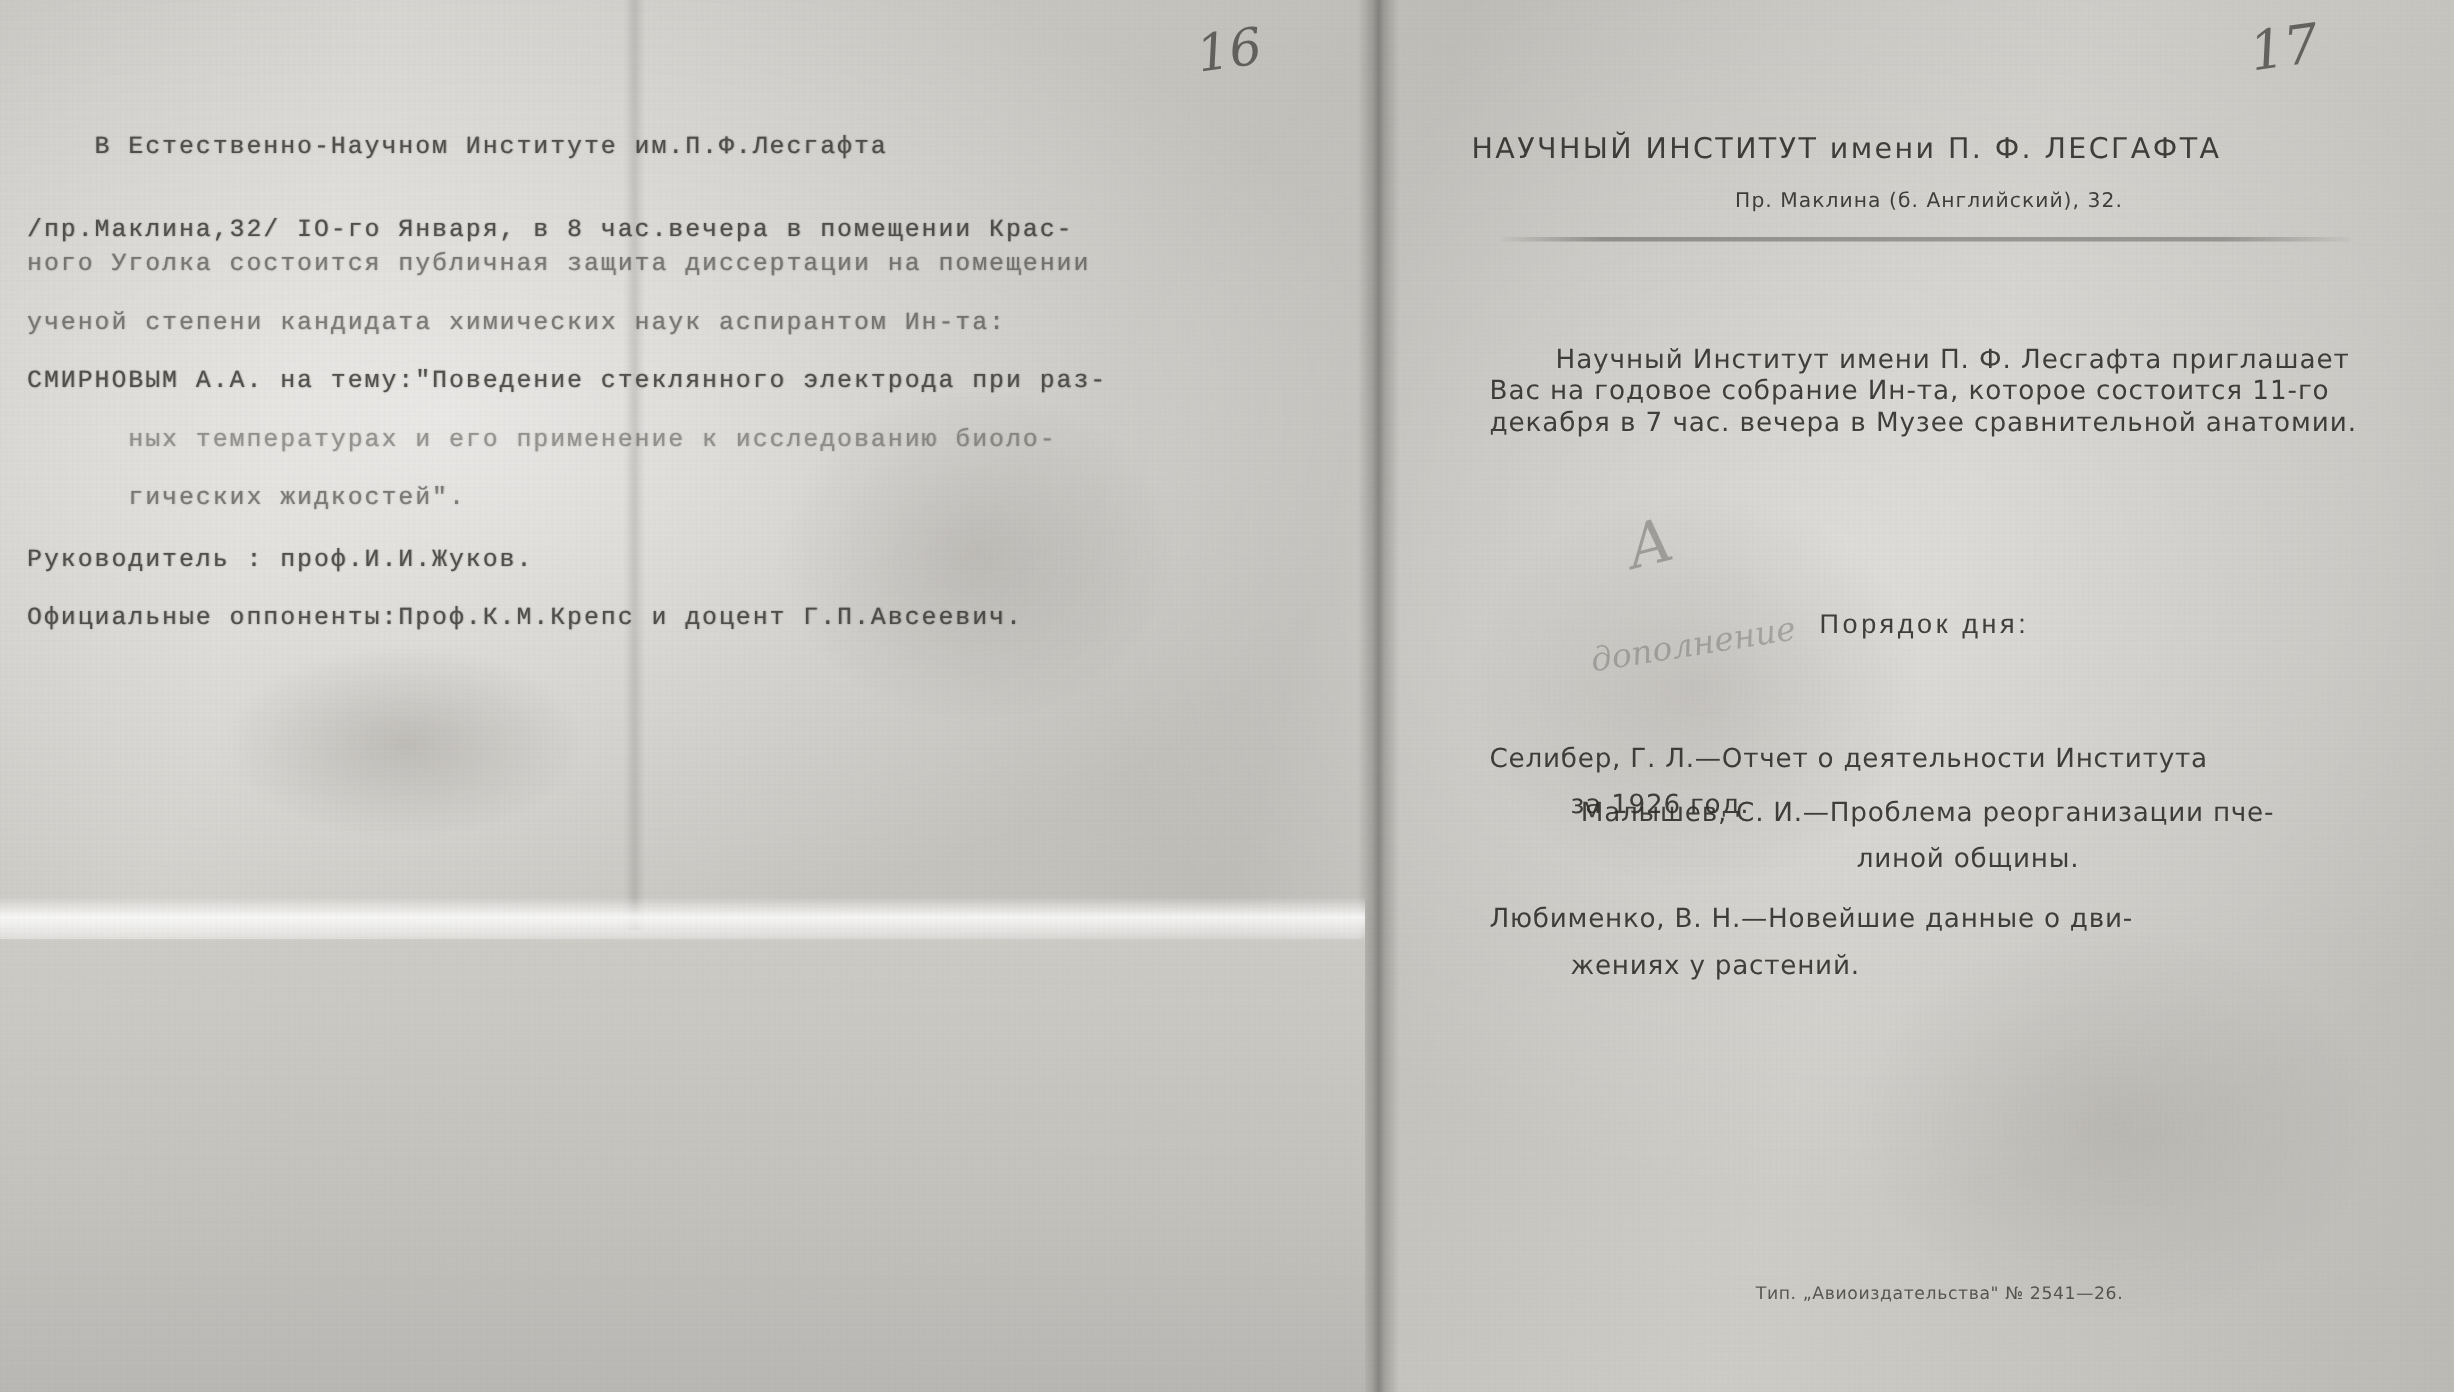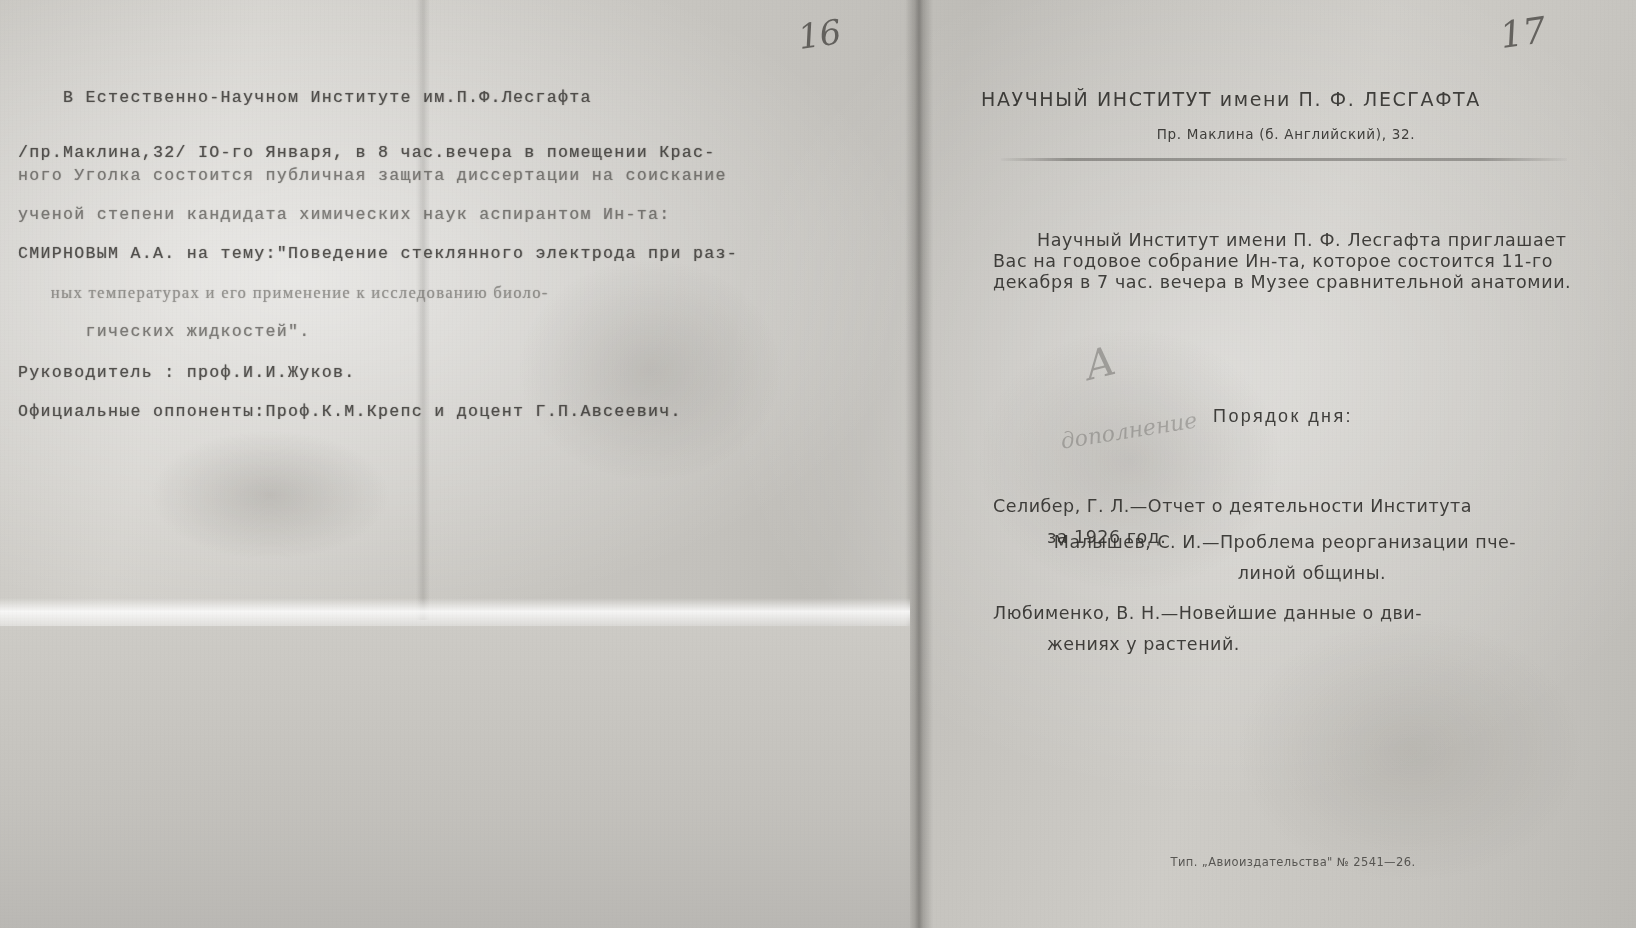--- a/index.html
+++ b/index.html
@@ -90,21 +90,21 @@
     position: absolute;
     font-family: "Liberation Mono", "DejaVu Sans Mono", monospace;
     font-size: 16.5px;
     letter-spacing: 1.35px;
     color: #33312e;
     white-space: pre;
     opacity: .82;
     text-shadow: 0 0 1.2px rgba(50,48,45,.55), .6px .3px .7px rgba(90,88,84,.35);
   }
   .typed.faint { opacity: .62; color: #3d3b37; }
-  .typed.faintest { opacity: .50; color: #46443f; font-family: Liberation Serif, serif; }
+  .typed.faintest { opacity: .50; color: #46443f; }
 
   
   #right-leaf {
     position: absolute;
     left: 933px; top: 0;
     width: 703px; height: 928px;
   }
   .printed {
     position: absolute;
     color: #2b2a27;
@@ -218,21 +218,21 @@
   <div class="blotch" style="left:60px; top:700px; width:420px; height:190px; background: radial-gradient(ellipse at center, rgba(130,126,120,.13), rgba(130,126,120,0) 72%);"></div>
 
   <div id="fold"></div>
   <div id="fold2"></div>
   <div id="leftband"></div>
   <div id="leftband2"></div>
 
   <div id="left-leaf">
     <div class="typed" style="left:18px; top:88px;">    В Естественно-Научном Институте им.П.Ф.Лесгафта</div>
     <div class="typed" style="left:18px; top:127px;margin-top:16px;">/пр.Маклина,32/ IO-го Января, в 8 час.вечера в помещении Крас-</div>
-    <div class="typed faint" style="left:18px; top:166px;">ного Уголка состоится публичная защита диссертации на соискание</div>
+    <div class="typed faint" style="left:18px; top:166px;">ного Уголка состоится публичная защита диссертации на помещении</div>
     <div class="typed faint" style="left:18px; top:205px;">ученой степени кандидата химических наук аспирантом Ин-та:</div>
     <div class="typed" style="left:18px; top:244px;">СМИРНОВЫМ А.А. на тему:"Поведение стеклянного электрода при раз-</div>
     <div class="typed faintest" style="left:18px; top:283px;">      ных температурах и его применение к исследованию биоло-</div>
     <div class="typed faint" style="left:18px; top:322px;">      гических жидкостей".</div>
     <div class="typed" style="left:18px; top:402px;">Официальные оппоненты:Проф.К.М.Крепс и доцент Г.П.Авсеевич.</div>
     <div class="typed" style="left:18px; top:363px;">Руководитель : проф.И.И.Жуков.</div>
   </div>
 
   <div id="right-leaf">
     <div class="printed" id="r-title">НАУЧНЫЙ ИНСТИТУТ имени П. Ф. ЛЕСГАФТА</div>

